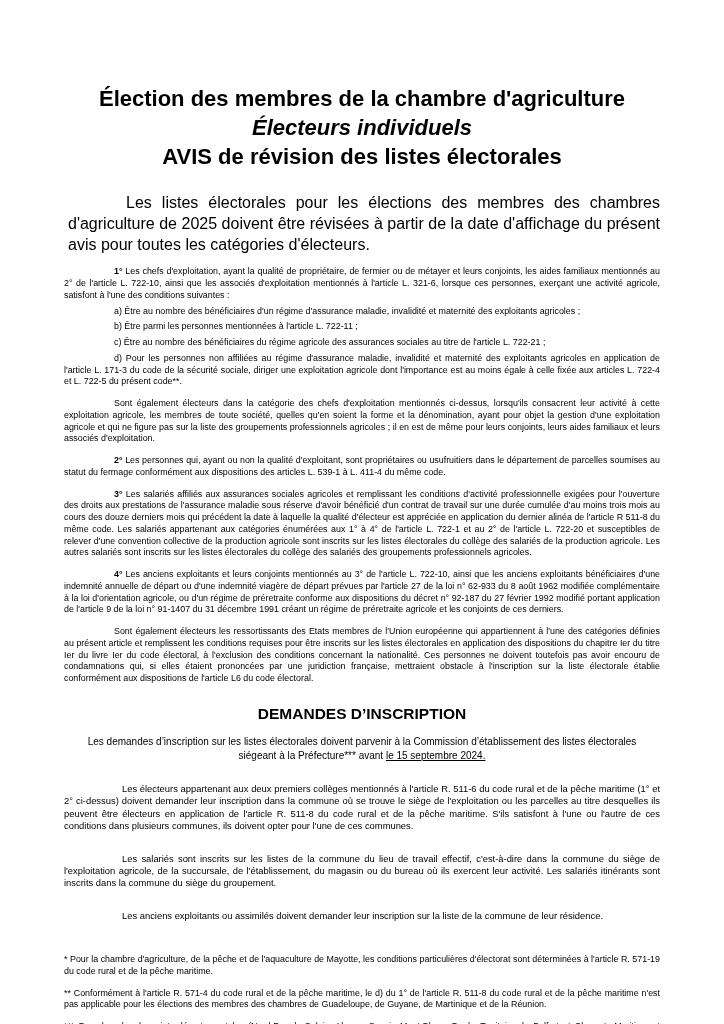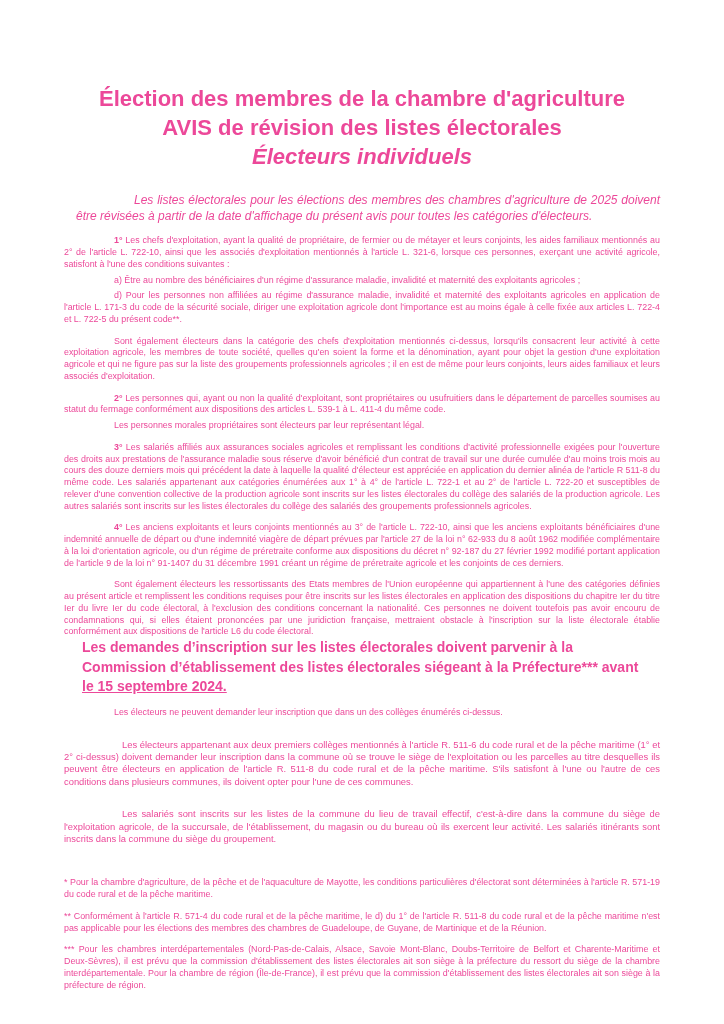--- a/index.html
+++ b/index.html
@@ -3,46 +3,45 @@
 <meta charset="utf-8">
 <title>Avis de révision des listes électorales</title>
 <style>
   html, body { margin: 0; padding: 0; background: #ffffff; }
   .doc {
     position: relative;
     width: 724px;
     height: 1024px;
     margin: 0 auto;
     background: #ffffff;
-    color: #ec4899;
+    color: #000000;
     font-family: "Liberation Sans", sans-serif;
     box-sizing: border-box;
     padding: 84px 64px 0 64px;
     overflow: hidden;
   }
   
   .title-block { text-align: center; margin: 0 auto 22px auto; }
   .t-line {
     display: block;
     font-size: 22px;
     font-weight: bold;
     line-height: 1.32;
     margin: 0 auto;
   }
   .t-line1 { max-width: 540px; }
   .t-italic { font-style: italic; }
 
   
   .p-lg {
-    font-size: 12px;
+    font-size: 16px;
     line-height: 1.3;
     text-align: justify;
     text-indent: 58px;
-    margin: 0 0 11px 12px;
-    font-style: italic;
+    margin: 0 0 11px 4px;
   }
   
   .p-sm {
     font-size: 8.9px;
     line-height: 1.32;
     text-align: justify;
     text-indent: 50px;
     margin: 10px 0 0 0;
   }
   .p-sm.tight { margin-top: 4px; }
@@ -58,22 +57,23 @@
   }
 
   
   .section-heading {
     font-size: 15.5px;
     font-weight: bold;
     text-align: center;
     margin: 20px 0 12px 0;
   }
   .notice {
-    font-size: 14px;
-    font-weight: bold;
+    font-size: 10px;
+    font-weight: normal;
+    text-align: center;
     line-height: 1.4;
     margin: 0 18px 2px 18px;
   }
   .underline { text-decoration: underline; }
 
   
   .footnotes { margin-top: 32px; }
   .foot {
     font-size: 8.9px;
     line-height: 1.32;
@@ -81,48 +81,50 @@
     margin: 0 0 10px 0;
   }
 </style>
 </head>
 <body>
 
 <div class="doc">
 
   <header class="title-block">
     <span class="t-line t-line1">Élection des membres de la chambre d'agriculture</span>
+    <span class="t-line t-italic">Électeurs individuels</span>
     <span class="t-line">AVIS de révision des listes électorales</span>
-    <span class="t-line t-italic">Électeurs individuels</span>
   </header>
 
   <p class="p-lg">Les listes électorales pour les élections des membres des chambres d'agriculture de 2025 doivent être révisées à partir de la date d'affichage du présent avis pour toutes les catégories d'électeurs.</p>
 
   <p class="p-sm tight"><span class="num">1°</span><span> Les chefs d'exploitation, ayant la qualité de propriétaire, de fermier ou de métayer et leurs conjoints, les aides familiaux mentionnés au 2° de l'article L. 722-10, ainsi que les associés d'exploitation mentionnés à l'article L. 321-6, lorsque ces personnes, exerçant une activité agricole, satisfont à l'une des conditions suivantes :</span></p>
   <p class="p-sm tight">a) Être au nombre des bénéficiaires d'un régime d'assurance maladie, invalidité et maternité des exploitants agricoles ;</p>
+  <p class="p-sm tight">b) Être parmi les personnes mentionnées à l'article L. 722-11 ;</p>
+  <p class="p-sm tight">c) Être au nombre des bénéficiaires du régime agricole des assurances sociales au titre de l'article L. 722-21 ;</p>
   <p class="p-sm tight">d) Pour les personnes non affiliées au régime d'assurance maladie, invalidité et maternité des exploitants agricoles en application de l'article L. 171-3 du code de la sécurité sociale, diriger une exploitation agricole dont l'importance est au moins égale à celle fixée aux articles L. 722-4 et L. 722-5 du présent code**.</p>
 
   <p class="p-sm">Sont également électeurs dans la catégorie des chefs d'exploitation mentionnés ci-dessus, lorsqu'ils consacrent leur activité à cette exploitation agricole, les membres de toute société, quelles qu'en soient la forme et la dénomination, ayant pour objet la gestion d'une exploitation agricole et qui ne figure pas sur la liste des groupements professionnels agricoles ; il en est de même pour leurs conjoints, leurs aides familiaux et leurs associés d'exploitation.</p>
 
   <p class="p-sm"><span class="num">2°</span><span> Les personnes qui, ayant ou non la qualité d'exploitant, sont propriétaires ou usufruitiers dans le département de parcelles soumises au statut du fermage conformément aux dispositions des articles L. 539-1 à L. 411-4 du même code.</span></p>
-  <p class="p-sm tight">Les personnes morales propriétaires sont électeurs par leur représentant légal.</p>
 
   <p class="p-sm"><span class="num">3°</span><span> Les salariés affiliés aux assurances sociales agricoles et remplissant les conditions d'activité professionnelle exigées pour l'ouverture des droits aux prestations de l'assurance maladie sous réserve d'avoir bénéficié d'un contrat de travail sur une durée cumulée d'au moins trois mois au cours des douze derniers mois qui précédent la date à laquelle la qualité d'électeur est appréciée en application du dernier alinéa de l'article R 511-8 du même code. Les salariés appartenant aux catégories énumérées aux 1° à 4° de l'article L. 722-1 et au 2° de l'article L. 722-20 et susceptibles de relever d'une convention collective de la production agricole sont inscrits sur les listes électorales du collège des salariés de la production agricole. Les autres salariés sont inscrits sur les listes électorales du collège des salariés des groupements professionnels agricoles.</span></p>
 
   <p class="p-sm"><span class="num">4°</span><span> Les anciens exploitants et leurs conjoints mentionnés au 3° de l'article L. 722-10, ainsi que les anciens exploitants bénéficiaires d'une indemnité annuelle de départ ou d'une indemnité viagère de départ prévues par l'article 27 de la loi n° 62-933 du 8 août 1962 modifiée complémentaire à la loi d'orientation agricole, ou d'un régime de préretraite conforme aux dispositions du décret n° 92-187 du 27 février 1992 modifié portant application de l'article 9 de la loi n° 91-1407 du 31 décembre 1991 créant un régime de préretraite agricole et les conjoints de ces derniers.</span></p>
 
   <p class="p-sm">Sont également électeurs les ressortissants des Etats membres de l'Union européenne qui appartiennent à l'une des catégories définies au présent article et remplissent les conditions requises pour être inscrits sur les listes électorales en application des dispositions du chapitre Ier du titre Ier du livre Ier du code électoral, à l'exclusion des conditions concernant la nationalité. Ces personnes ne doivent toutefois pas avoir encouru de condamnations qui, si elles étaient prononcées par une juridiction française, mettraient obstacle à l'inscription sur la liste électorale établie conformément aux dispositions de l'article L6 du code électoral.</p>
 
+  <h2 class="section-heading">DEMANDES D’INSCRIPTION</h2>
 
   <p class="notice"><span>Les demandes d’inscription sur les listes électorales doivent parvenir à la Commission d’établissement des listes électorales siégeant à la Préfecture*** avant </span><span class="underline">le 15 septembre 2024.</span></p>
 
-  <p class="p-sm">Les électeurs ne peuvent demander leur inscription que dans un des collèges énumérés ci-dessus.</p>
 
   <p class="p-md">Les électeurs appartenant aux deux premiers collèges mentionnés à l'article R. 511-6 du code rural et de la pêche maritime (1° et 2° ci-dessus) doivent demander leur inscription dans la commune où se trouve le siège de l'exploitation ou les parcelles au titre desquelles ils peuvent être électeurs en application de l'article R. 511-8 du code rural et de la pêche maritime. S'ils satisfont à l'une ou l'autre de ces conditions dans plusieurs communes, ils doivent opter pour l'une de ces communes.</p>
   <p class="p-md">Les salariés sont inscrits sur les listes de la commune du lieu de travail effectif, c'est-à-dire dans la commune du siège de l'exploitation agricole, de la succursale, de l'établissement, du magasin ou du bureau où ils exercent leur activité. Les salariés itinérants sont inscrits dans la commune du siège du groupement.</p>
+  <p class="p-md">Les anciens exploitants ou assimilés doivent demander leur inscription sur la liste de la commune de leur résidence.</p>
 
   <div class="footnotes">
     <p class="foot">* Pour la chambre d'agriculture, de la pêche et de l'aquaculture de Mayotte, les conditions particulières d'électorat sont déterminées à l'article R. 571-19 du code rural et de la pêche maritime.</p>
     <p class="foot">** Conformément à l'article R. 571-4 du code rural et de la pêche maritime, le d) du 1° de l'article R. 511-8 du code rural et de la pêche maritime n'est pas applicable pour les élections des membres des chambres de Guadeloupe, de Guyane, de Martinique et de la Réunion.</p>
     <p class="foot">*** Pour les chambres interdépartementales (Nord-Pas-de-Calais, Alsace, Savoie Mont-Blanc, Doubs-Territoire de Belfort et Charente-Maritime et Deux-Sèvres), il est prévu que la commission d'établissement des listes électorales ait son siège à la préfecture du ressort du siège de la chambre interdépartementale. Pour la chambre de région (Île-de-France), il est prévu que la commission d'établissement des listes électorales ait son siège à la préfecture de région.</p>
   </div>
 
 </div>
 
 </body></html>

